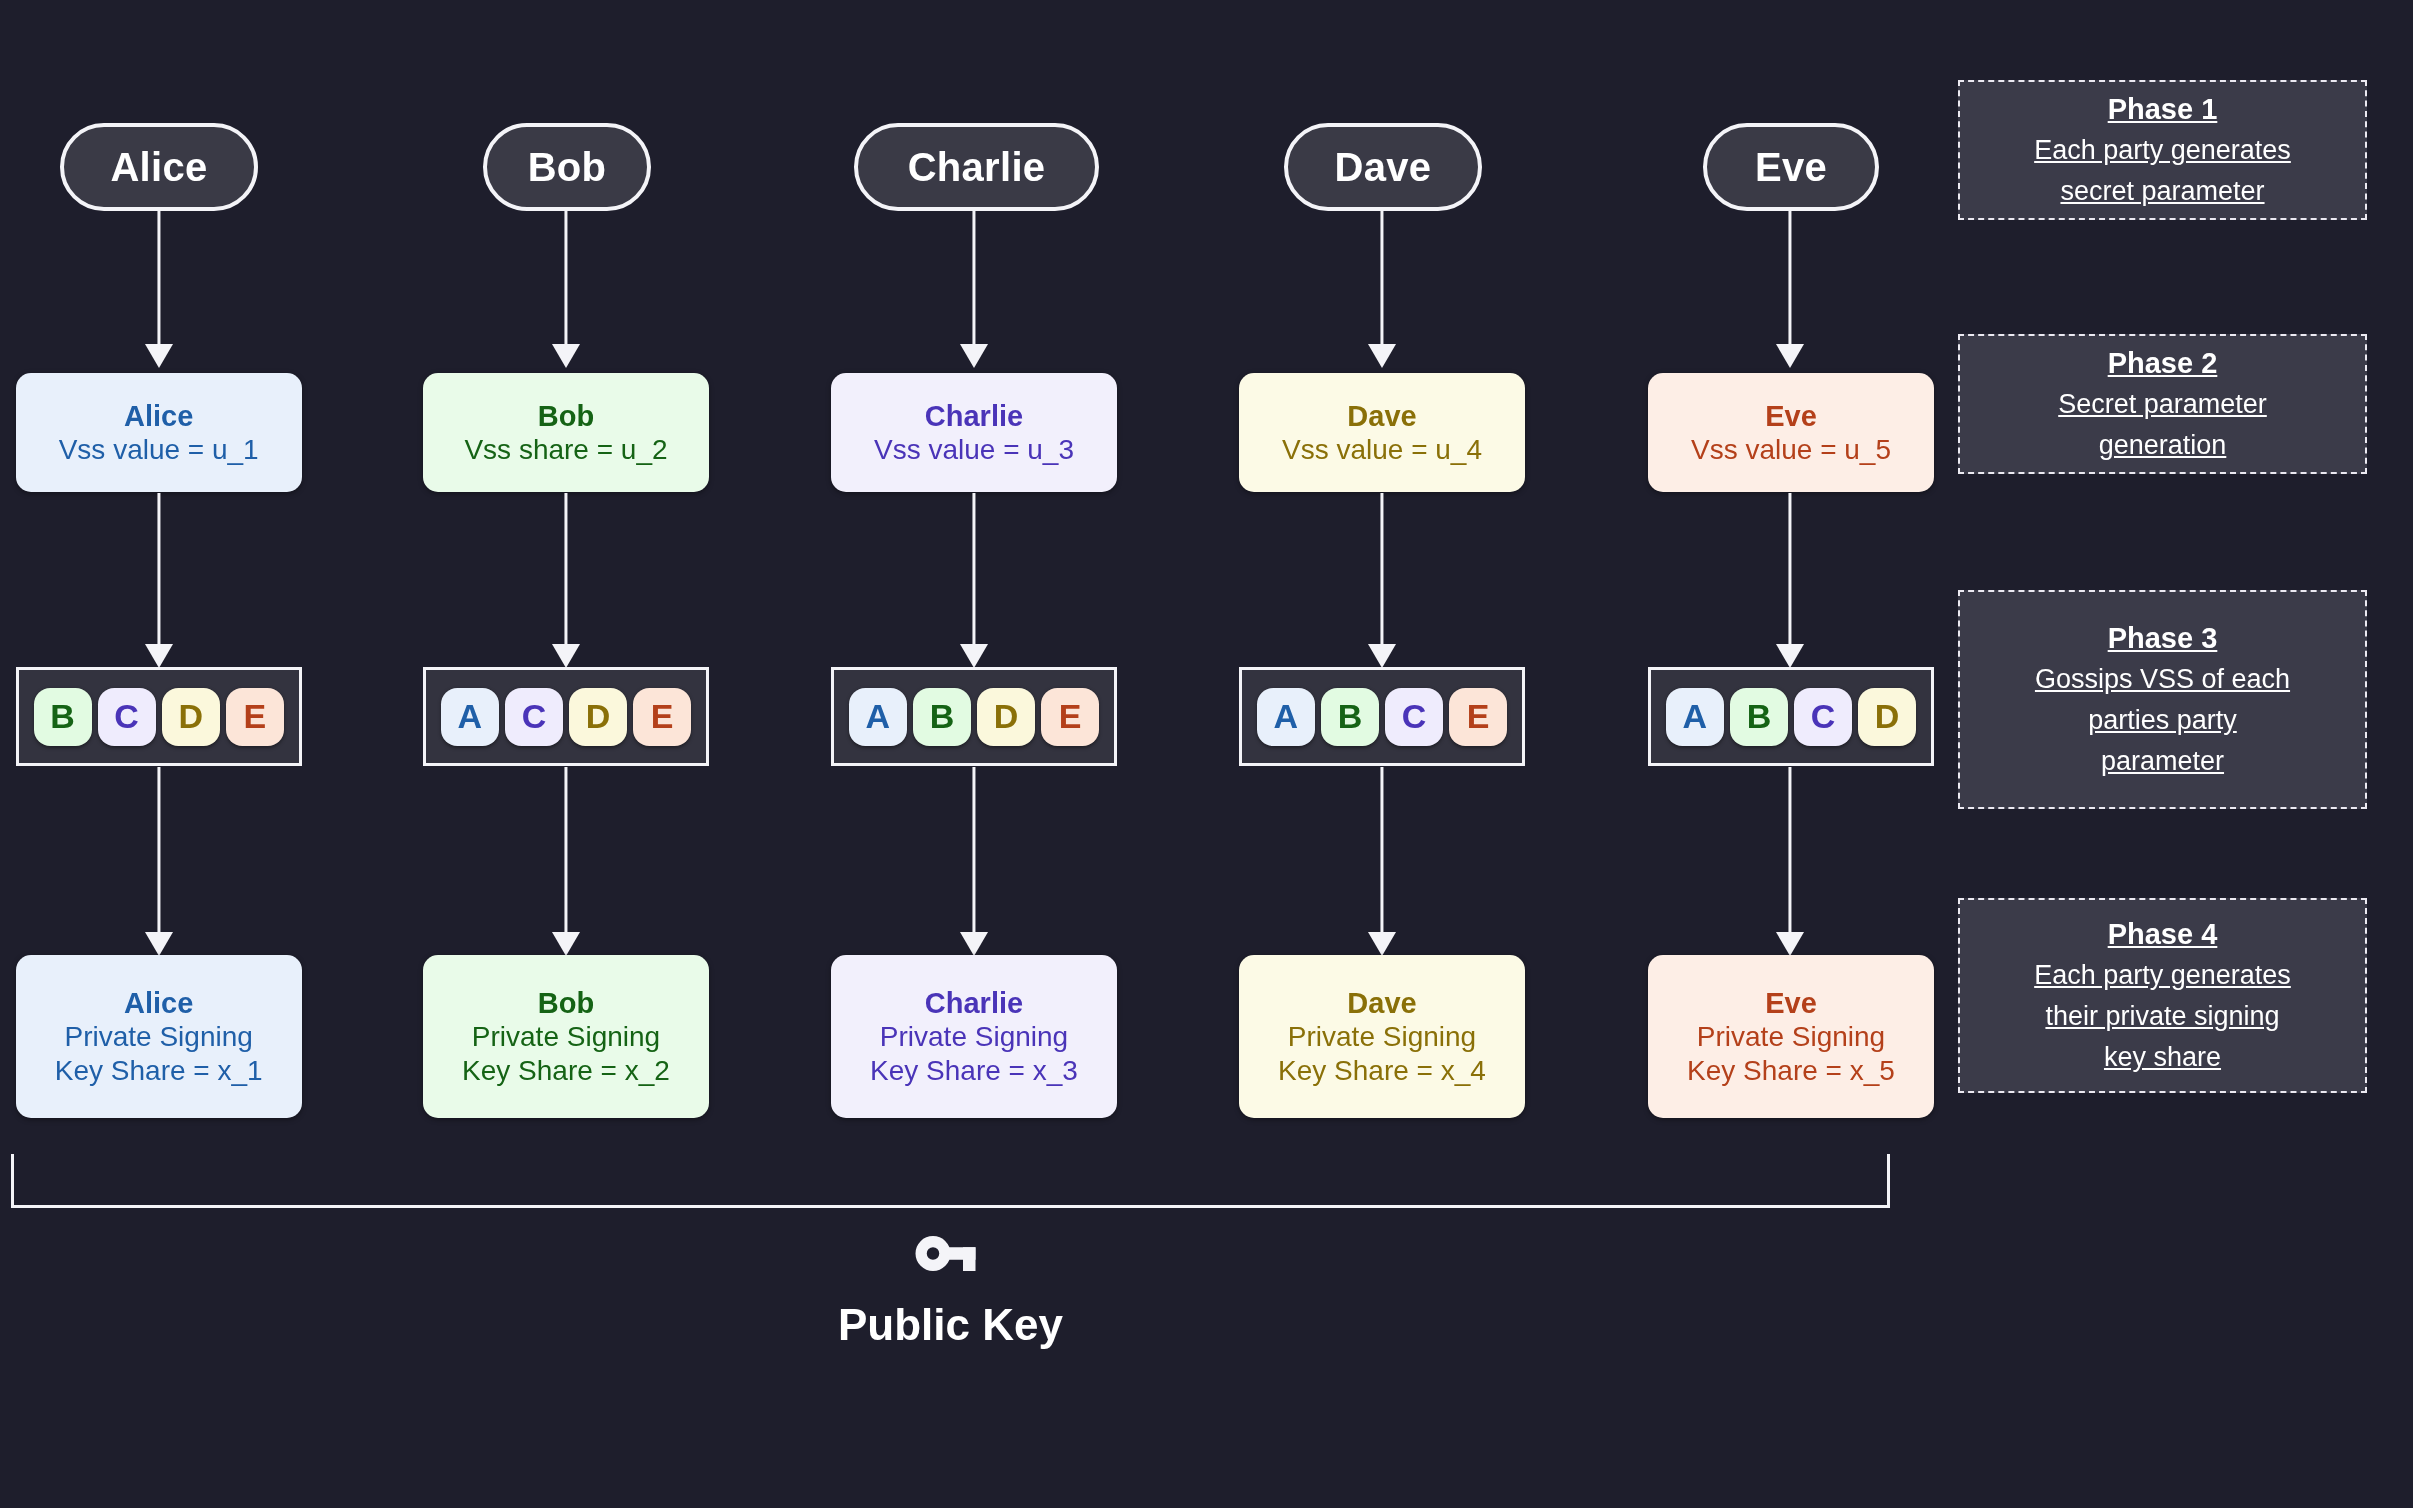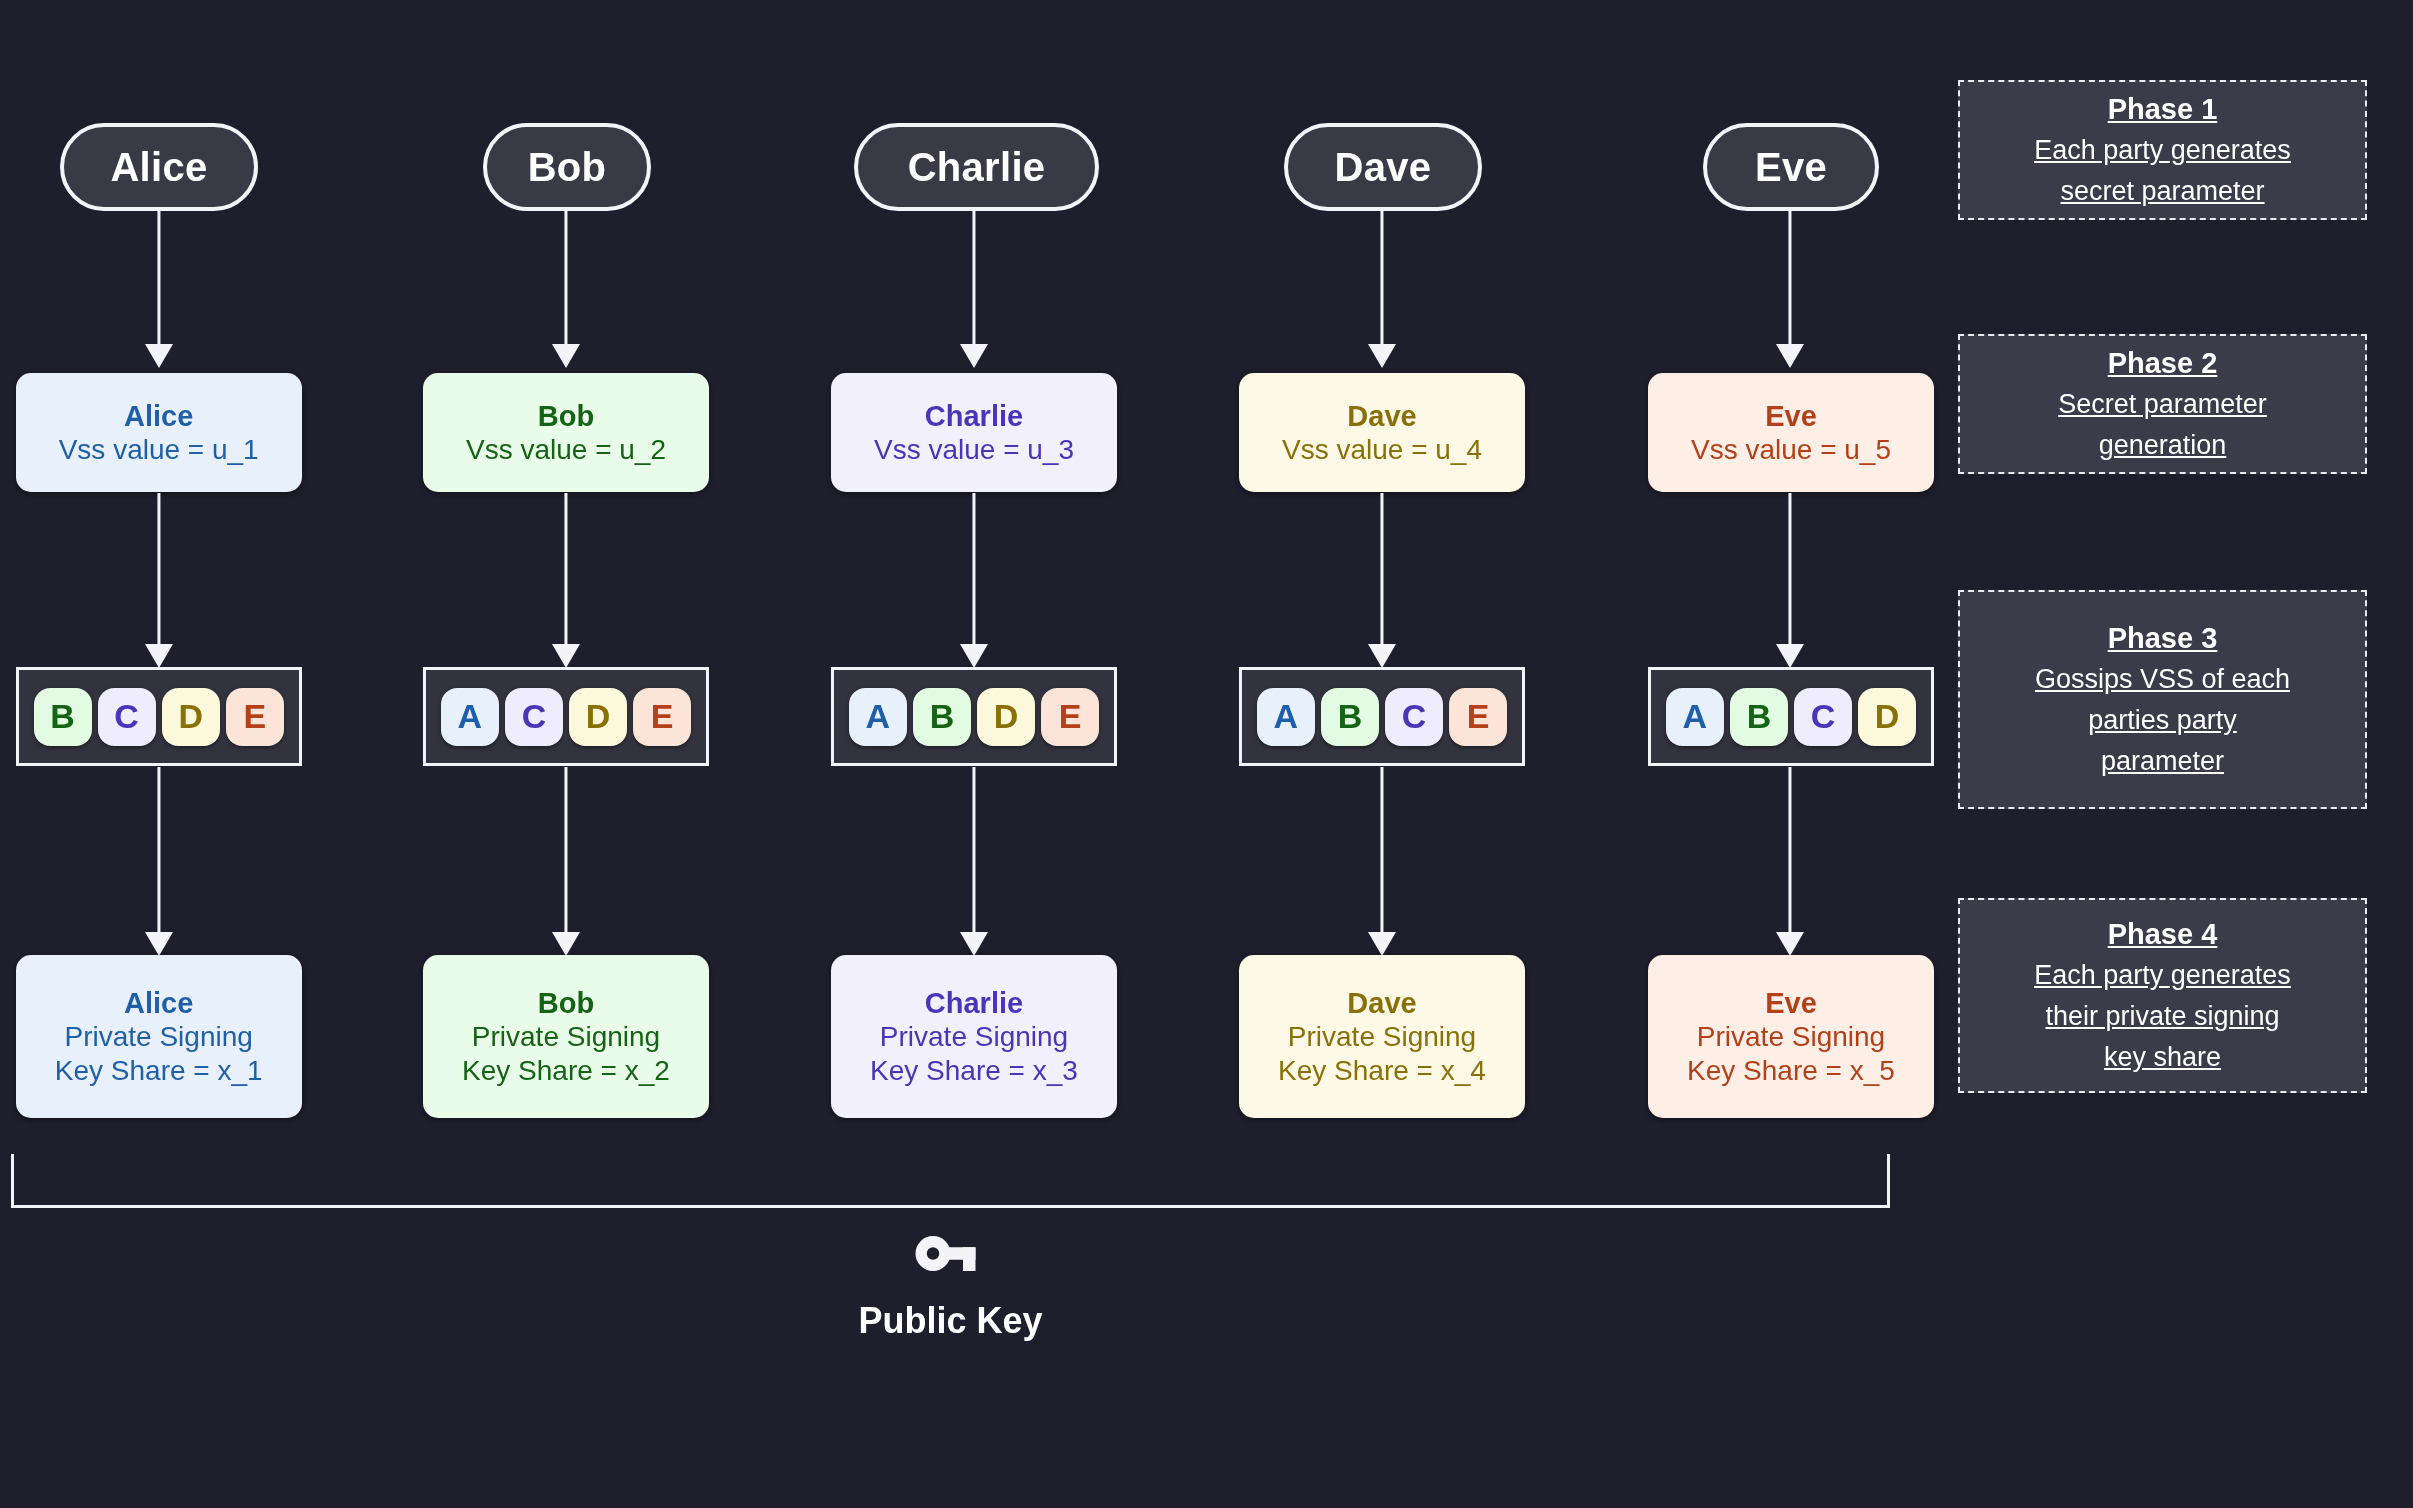--- a/index.html
+++ b/index.html
@@ -140,21 +140,21 @@
 
   
   #key-icon { position: absolute; }
   .pk-label {
     position: absolute;
     width: 100%;
     text-align: center;
     color: #ffffff;
     white-space: nowrap;
   }
-  #pk-title { font-size: 36px; font-weight: bold; }
+  #pk-title { font-size: 44px; font-weight: bold; }
   #pk-formula { font-size: 36px; font-weight: normal; }
 </style>
 </head>
 <body>
 
 <div id="stage">
     <div class="party-pill" style="left: 60px; top: 123px; width: 198px;">
       <span>Alice</span>
     </div>
     <div class="arrow" style="left: 140px; top: 211px; width: 38px; height: 157px;">
@@ -186,21 +186,21 @@
     </div>
     <div class="party-pill" style="left: 483px; top: 123px; width: 168px;">
       <span>Bob</span>
     </div>
     <div class="arrow" style="left: 547px; top: 211px; width: 38px; height: 157px;">
       <div class="shaft" style="height: 136px;"></div>
       <div class="head"></div>
     </div>
     <div class="val-box" style="left: 423px; top: 373px; width: 286px; height: 119px; background: rgb(233, 251, 233); color: rgb(21, 99, 21);">
       <div class="vb-title">Bob</div>
-      <div class="vb-line">Vss value = u_2</div>
+      <div class="vb-line">Vss share = u_2</div>
     </div>
     <div class="arrow" style="left: 547px; top: 493px; width: 38px; height: 175px;">
       <div class="shaft" style="height: 153px;"></div>
       <div class="head"></div>
     </div>
     <div class="vss-box" style="left: 423px; top: 667px; width: 286px; height: 99px;">
       <div class="vss-chip" style="background: rgb(232, 240, 251); color: rgb(31, 95, 168);">A</div>
       <div class="vss-chip" style="background: rgb(239, 236, 253); color: rgb(74, 52, 184);">C</div>
       <div class="vss-chip" style="background: rgb(251, 248, 220); color: rgb(138, 112, 8);">D</div>
       <div class="vss-chip" style="background: rgb(252, 229, 216); color: rgb(180, 64, 26);">E</div>

